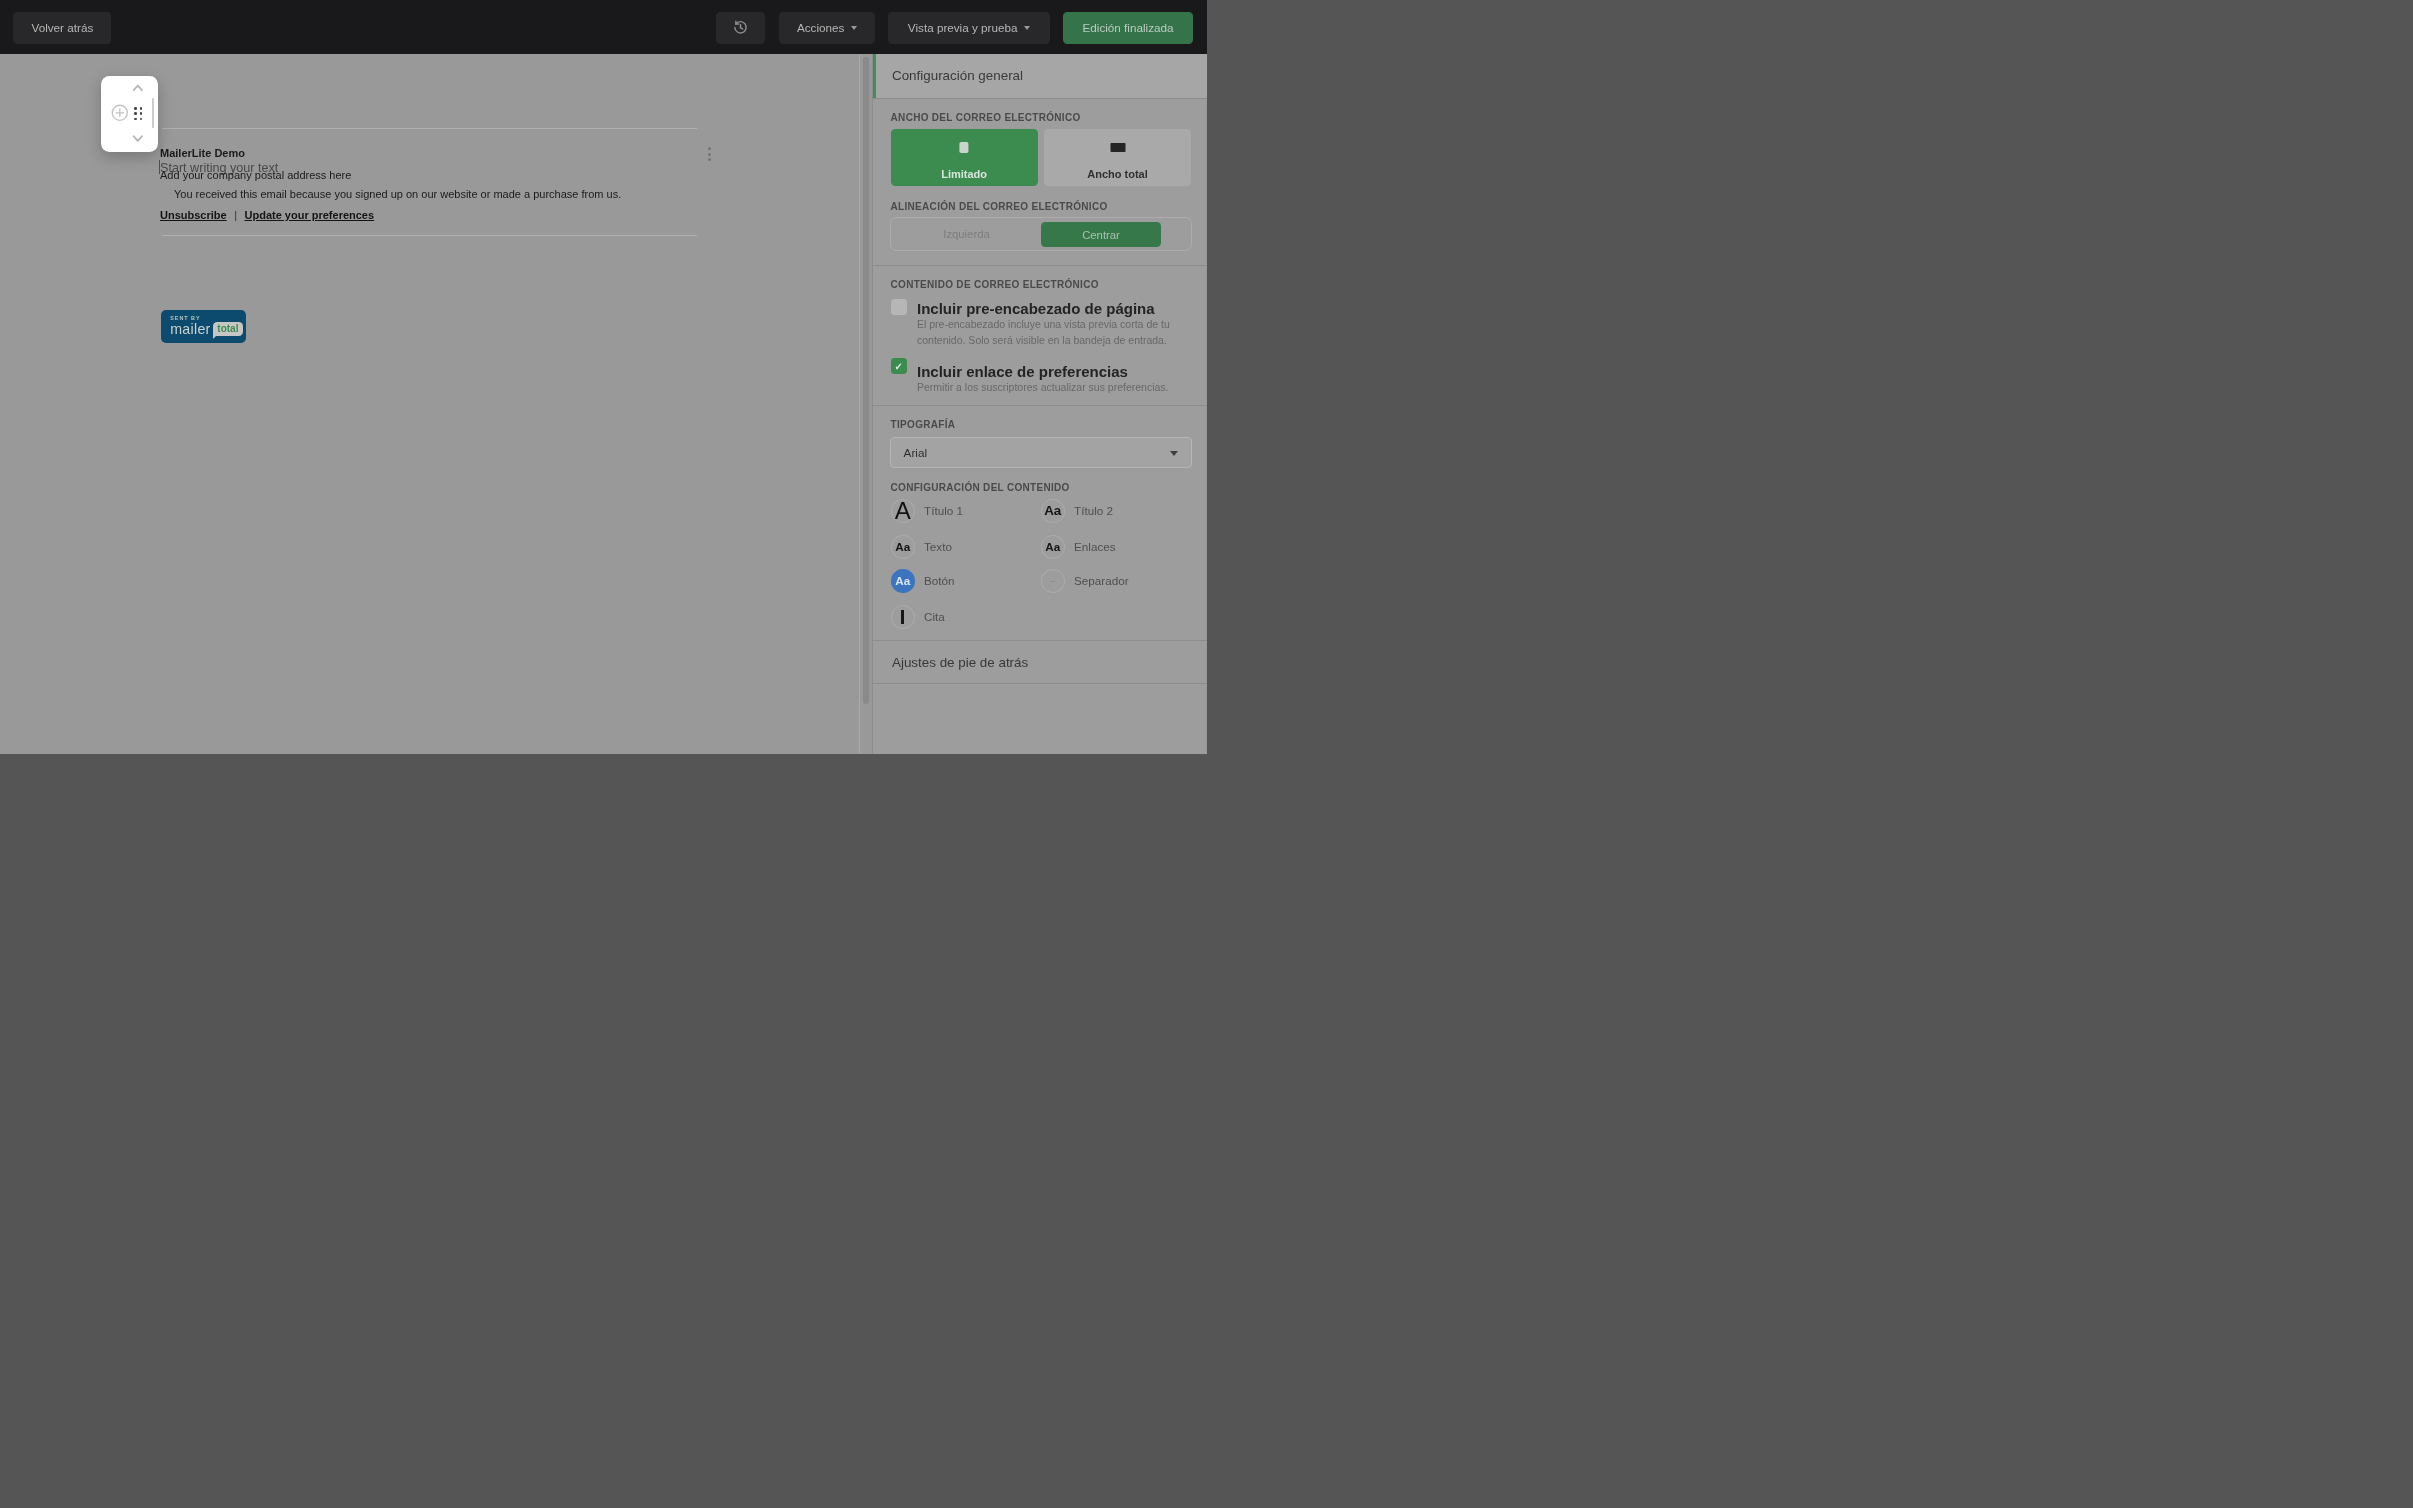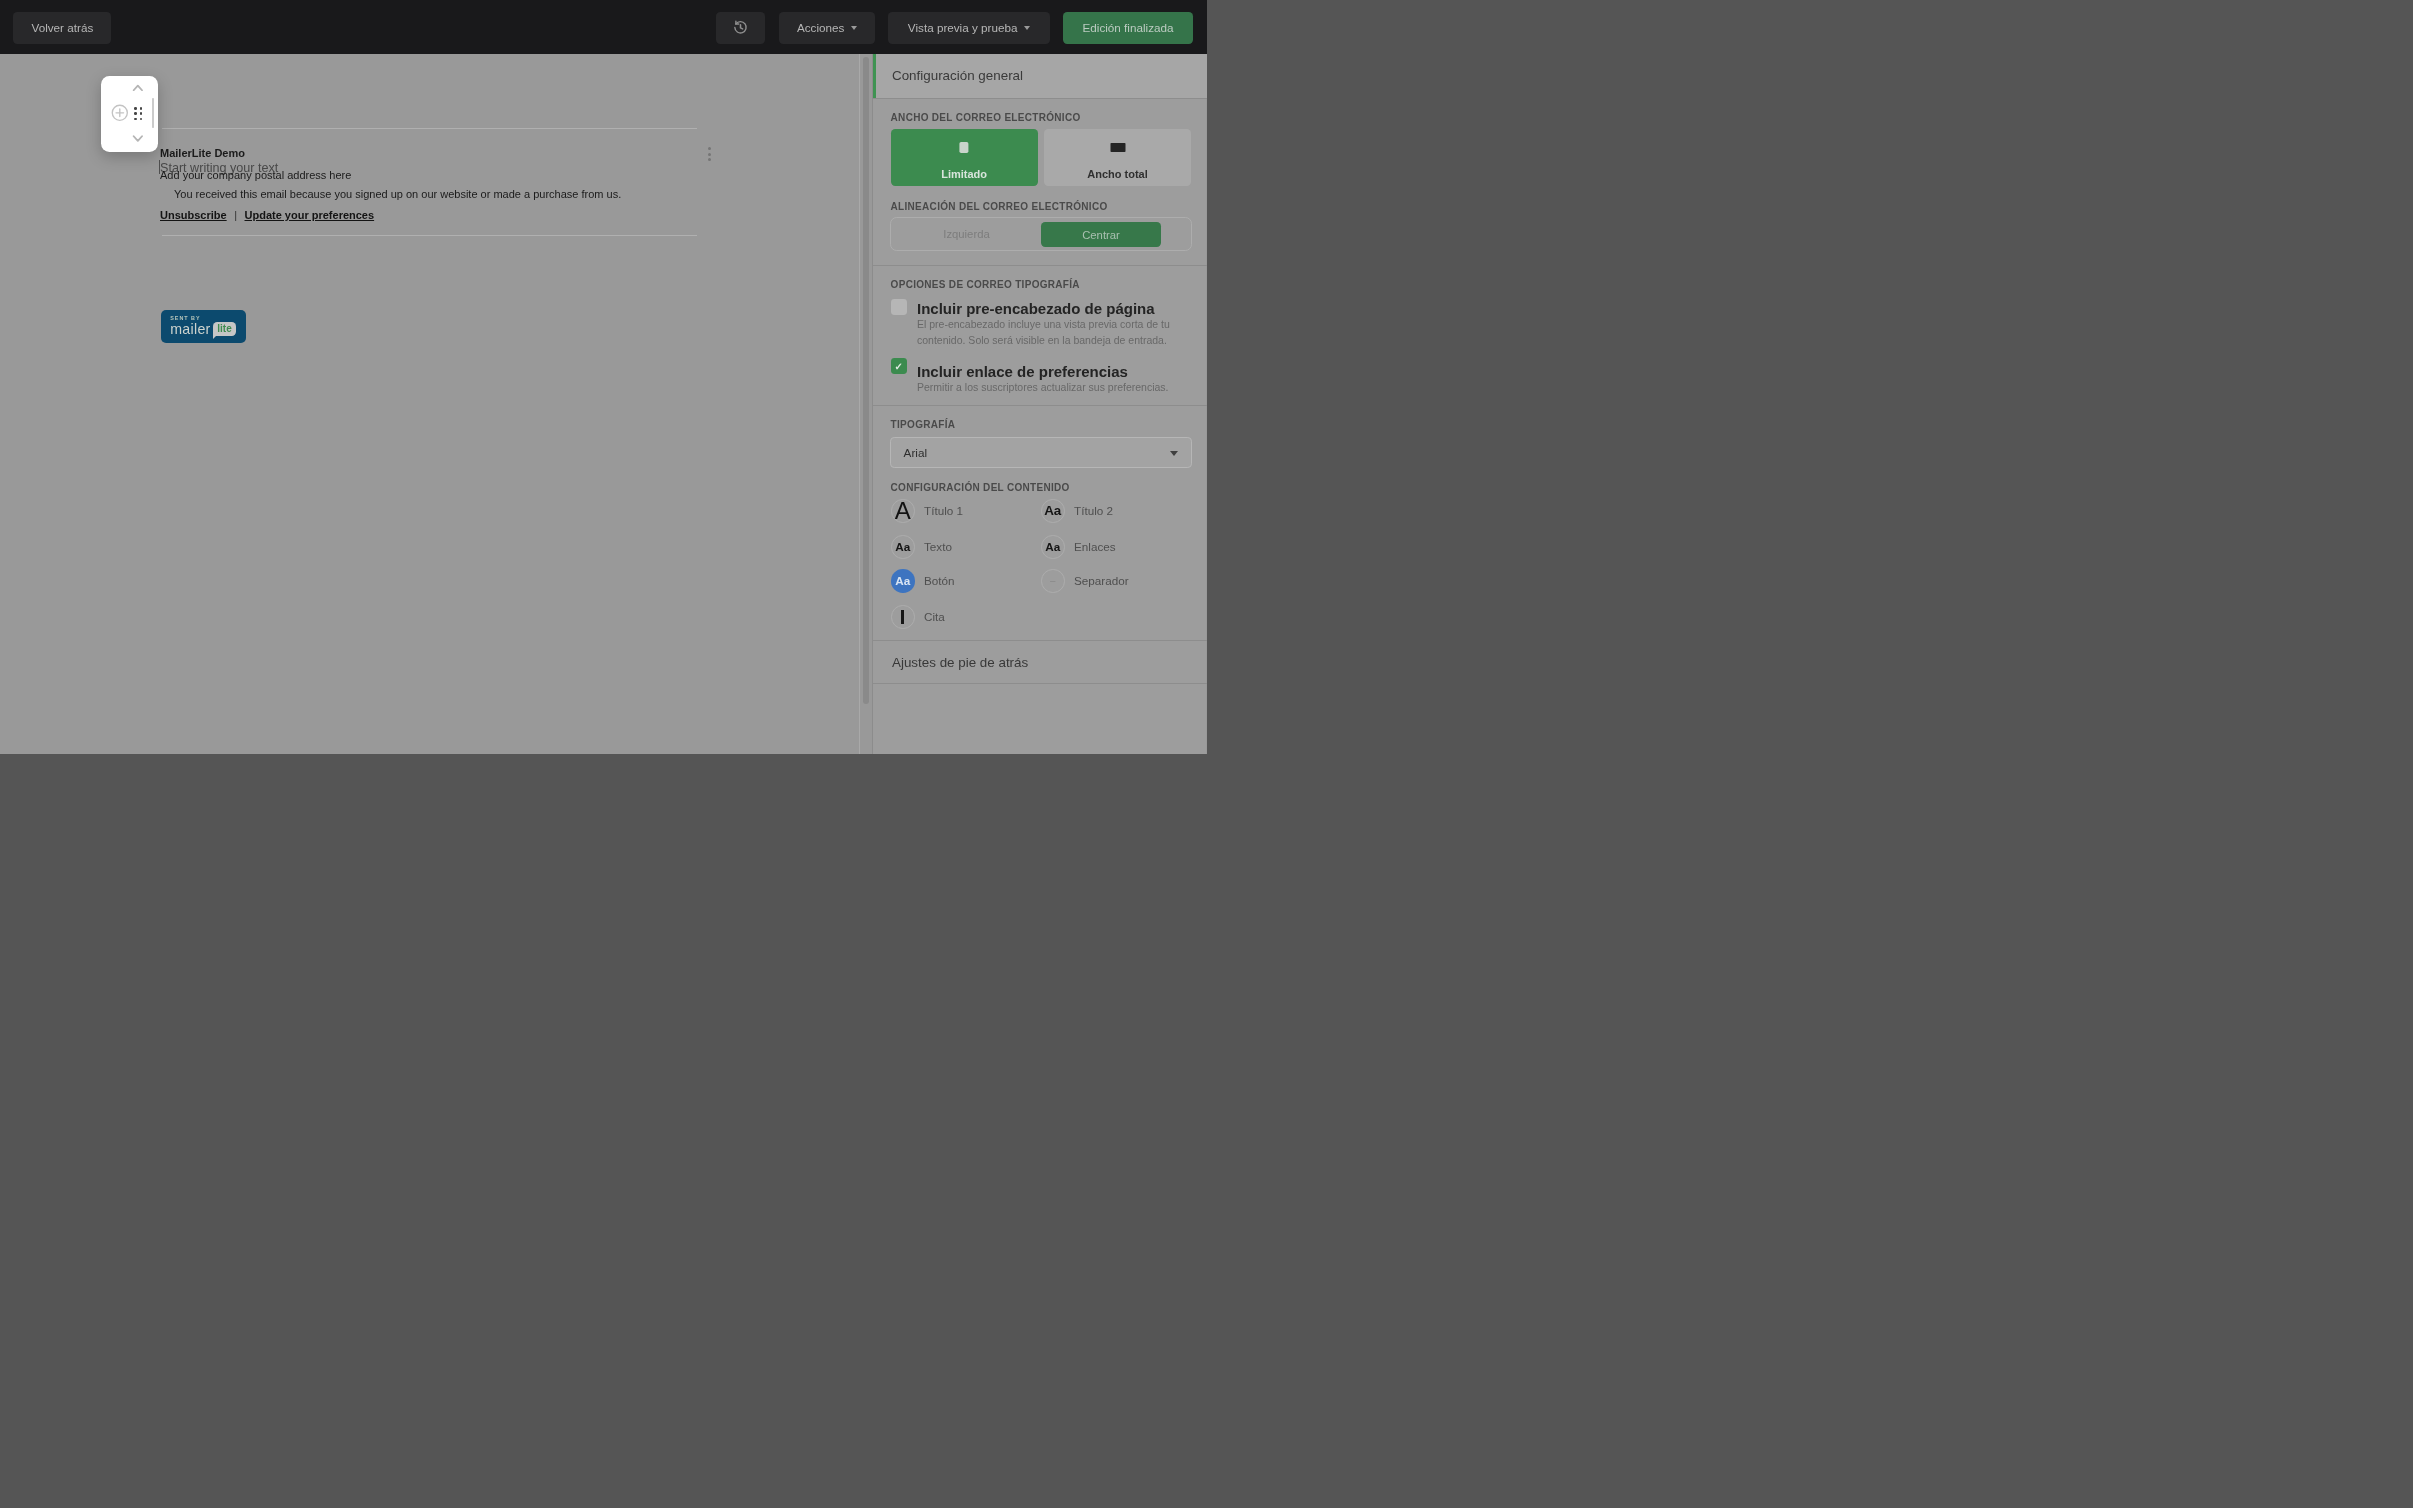--- a/index.html
+++ b/index.html
@@ -146,21 +146,21 @@
     <div class="email-text links" style="left:160px;top:155px;">
       <a href="#">Unsubscribe</a><span class="sep">|</span><a href="#">Update your preferences</a>
     </div>
 
     <div class="hdivider" style="left:162px;top:181px;width:535px;"></div>
 
     <div class="abs badge">
       <div class="sentby">SENT BY</div>
       <div class="row">
         <span class="brand">mailer</span>
-        <span class="lite">lite</span>
+        <span class="lite">total</span>
       </div>
     </div>
 
   </div>
 
   <div class="abs float-card" style="left: 101px; top: 76px;">
     <svg class="abs" style="left:31px;top:7.5px;" width="11.7" height="7.5" viewBox="0 0 14 9">
       <polyline points="2,7.5 7,2 12,7.5" fill="none" stroke="#b5b5b5" stroke-width="2.2" stroke-linecap="round" stroke-linejoin="round"></polyline>
     </svg>
     <svg class="abs" style="left:10px;top:28px;" width="17.6" height="17.6" viewBox="0 0 21 21">
@@ -203,21 +203,21 @@
       <span class="lbl">Ancho total</span>
     </div>
 
     <div class="sb-heading" style="top:147px;">ALINEACIÓN DEL CORREO ELECTRÓNICO</div>
     <div class="align-box">
       <div class="align-opt align-left">Izquierda</div>
       <div class="align-opt align-sel">Centrar</div>
     </div>
     <div class="sb-div" style="top:211px;"></div>
 
-    <div class="sb-heading" style="top:225px;">OPCIONES DE CORREO TIPOGRAFÍA</div>
+    <div class="sb-heading" style="top:225px;">CONTENIDO DE CORREO ELECTRÓNICO</div>
 
     <div class="checkbox cb-off" style="top:245px;"></div>
     <div class="cb-label" style="top:246px;">Incluir pre-encabezado de página</div>
     <div class="cb-desc" style="top:262px;">
       <div>El pre-encabezado incluye una vista previa corta de tu</div>
       <div>contenido. Solo será visible en la bandeja de entrada.</div>
     </div>
 
     <div class="checkbox cb-on" style="top:304px;">
       <span>✓</span>

